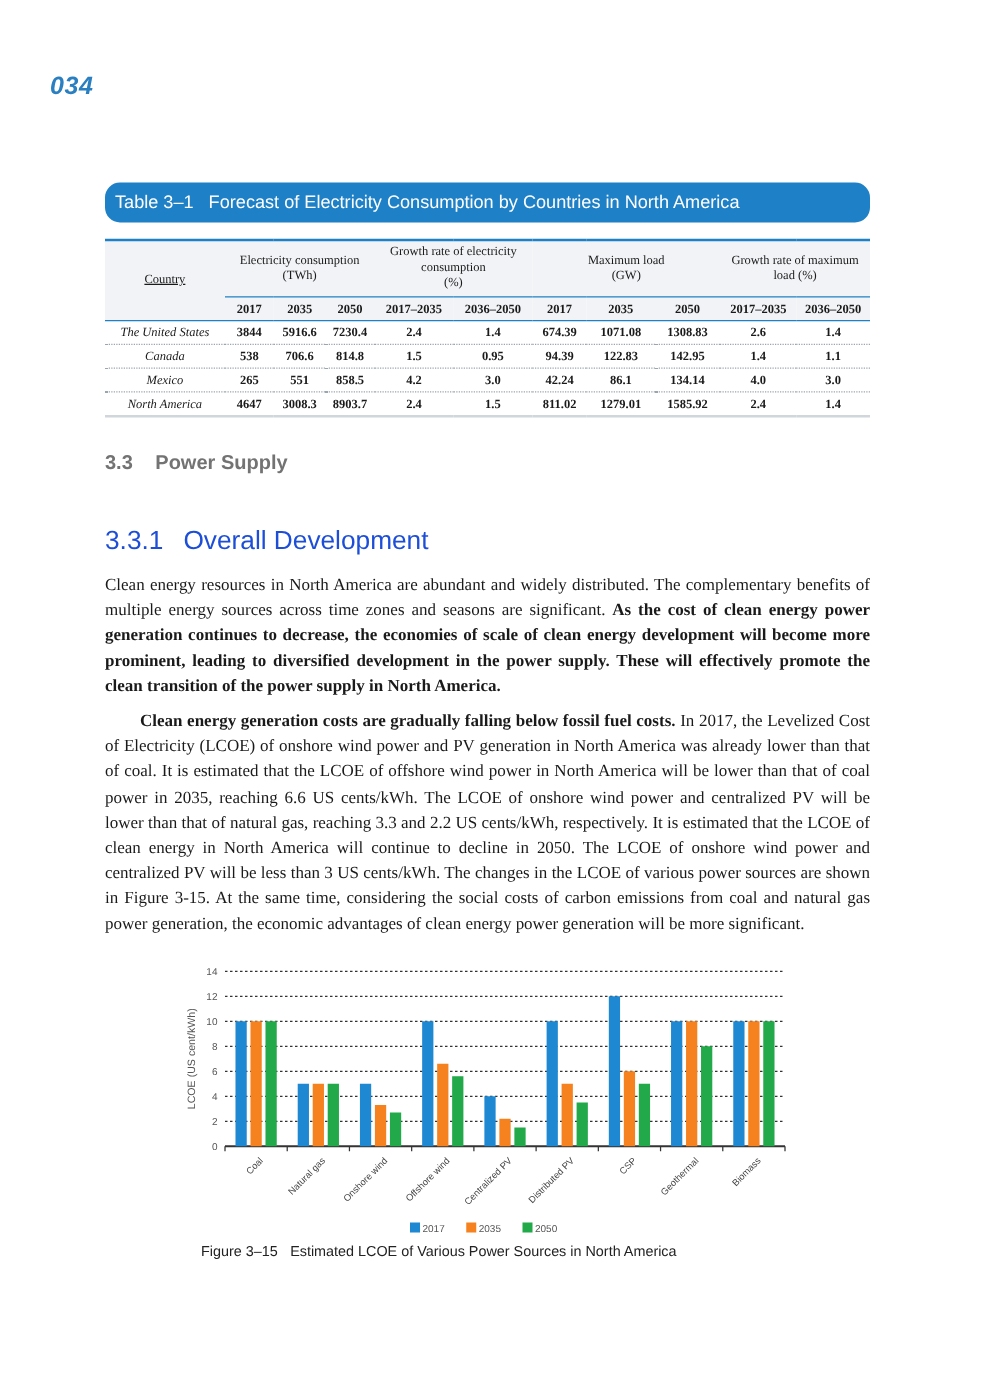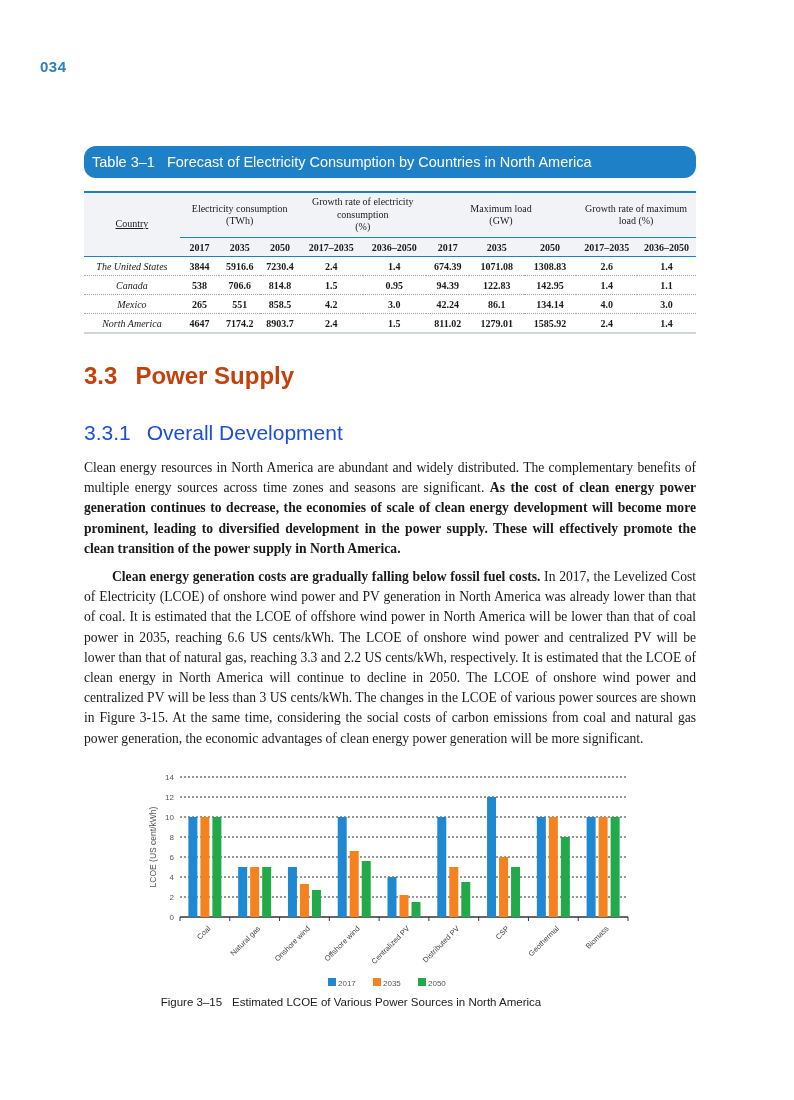--- a/index.html
+++ b/index.html
@@ -1,32 +1,32 @@
 <!DOCTYPE html>
 <html><head>
 <meta charset="utf-8">
 <style>
   html, body { margin:0; padding:0; background:#ffffff; }
   body { width:794px; height:1100px; position:relative; overflow:hidden; font-family:"Liberation Serif", serif; color:#1a1a1a; }
-  .page-num { position:absolute; left:40px; top:58px; font-family:"Liberation Sans", sans-serif; font-weight:bold; font-size:15px; color:#2a7fc0; letter-spacing:0.5px; }
+  .page-num { position:absolute; left:40px; top:58px; font-family:"Liberation Sans", sans-serif; font-weight:bold; font-size:20px; color:#2a7fc0; letter-spacing:0.5px;font-style:italic; }
   .table-banner { position:absolute; left:84px; top:146px; width:612px; height:32px; background:#1e80c6; border-radius:12px; color:#fff; font-family:"Liberation Sans", sans-serif; font-size:14.5px; line-height:32px; padding-left:8px; box-sizing:border-box; }
   .table-banner .num { margin-right:12px; }
   .tbl-wrap { position:absolute; left:84px; top:191px; width:612px; }
   table.data { width:100%; border-collapse:collapse; font-size:10px; font-family:"Liberation Serif", serif; }
   table.data th, table.data td { text-align:center; padding:0; }
   table.data thead { background:#f1f3f6; }
   table.data thead tr.top { border-top:2.5px solid #1e80c6; }
   table.data thead tr.top th { height:44px; font-weight:normal; vertical-align:middle; line-height:1.25; }
   table.data thead tr.years th { height:18px; border-top:1px solid #1e80c6; font-weight:bold; }
   table.data thead tr.years { border-bottom:1px solid #1e80c6; }
   table.data thead th.country { border-top:none; }
   table.data tbody td { height:18px; font-weight:bold; border-bottom:1px dotted #9aa5b0; }
   table.data tbody tr:last-child td { border-bottom:2px solid #d0d6dc; }
   table.data tbody td.cname { font-weight:normal;font-style:italic; }
-  .h2 { position:absolute; left:84px; top:362px; font-family:"Liberation Sans", sans-serif; font-weight:bold; font-size:24px; color:#c2410c; }
+  .h2 { position:absolute; left:84px; top:362px; font-family:"Liberation Sans", sans-serif; font-weight:bold; font-size:16px; color:#737373; }
   .h2 .num { margin-right:18px; }
   .h3 { position:absolute; left:84px; top:421px; font-family:"Liberation Sans", sans-serif; font-size:21px; color:#1d4ed8; }
   .h3 .num { margin-right:16px; }
   .para { position:absolute; left:84px; width:612px; font-size:13.6px; line-height:20.2px; text-align:justify; color:#1a1a1a; margin:0; }
   .para b { font-weight:bold; }
   .p1 { top:458px; }
   .p2 { top:567px; text-indent:28px; }
   .chart { position:absolute; left:140px; top:770px; width:500px; height:220px; }
   .fig-caption { position:absolute; left:0; width:702px; top:996px; text-align:center; font-family:"Liberation Sans", sans-serif; font-size:11.5px; color:#222; }
   .fig-caption .num { margin-right:10px; }
@@ -112,21 +112,21 @@
           <td>3.0</td>
           <td>42.24</td>
           <td>86.1</td>
           <td>134.14</td>
           <td>4.0</td>
           <td>3.0</td>
         </tr>
         <tr>
           <td class="cname">North America</td>
           <td>4647</td>
-          <td>7174.2</td>
+          <td>3008.3</td>
           <td>8903.7</td>
           <td>2.4</td>
           <td>1.5</td>
           <td>811.02</td>
           <td>1279.01</td>
           <td>1585.92</td>
           <td>2.4</td>
           <td>1.4</td>
         </tr>
       </tbody>

